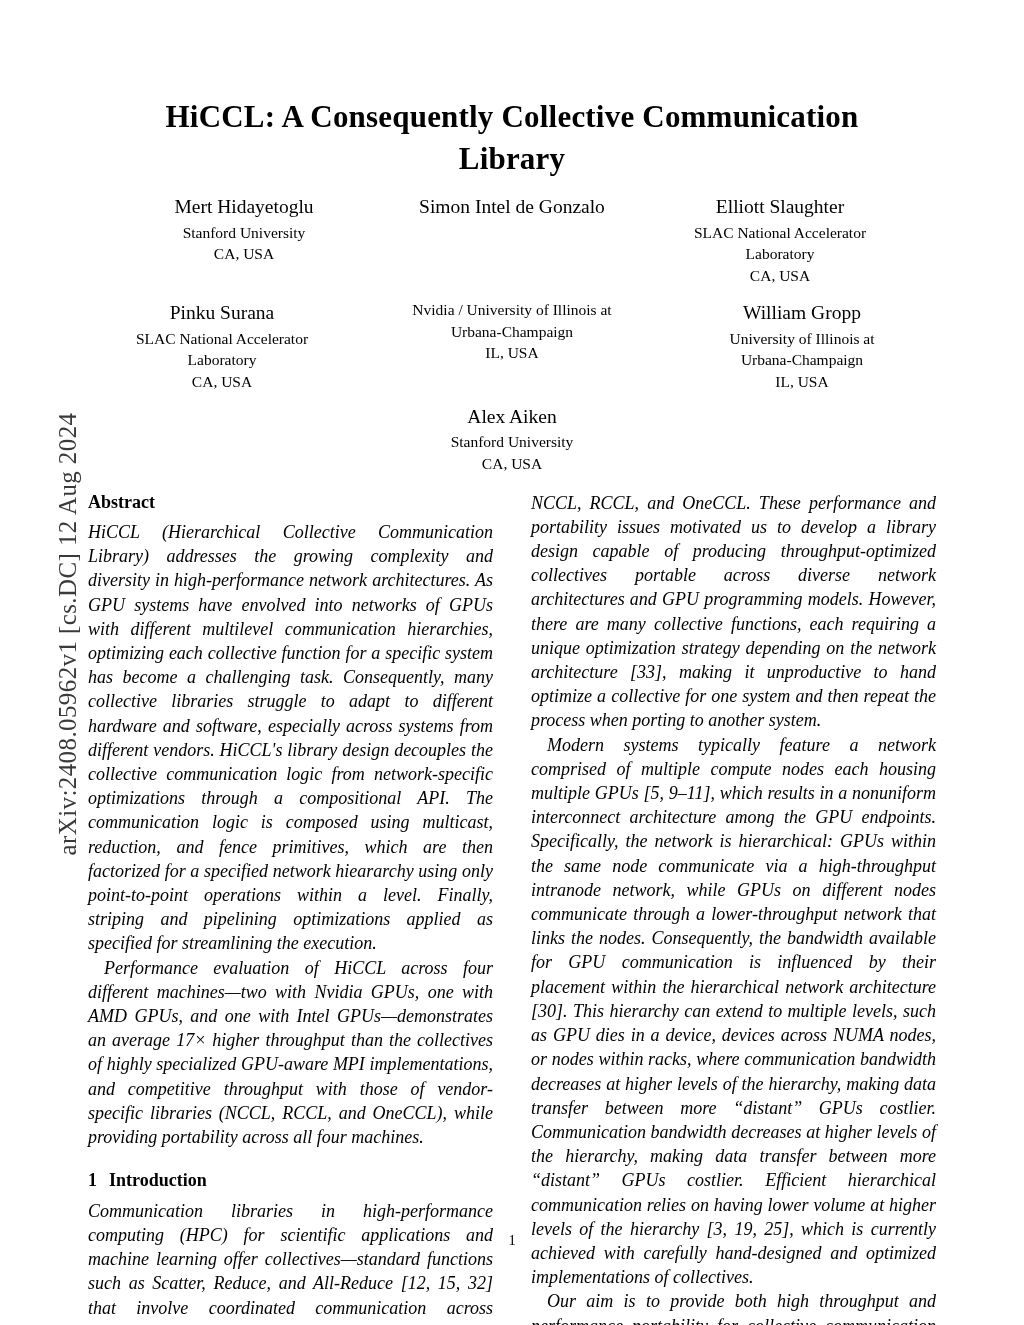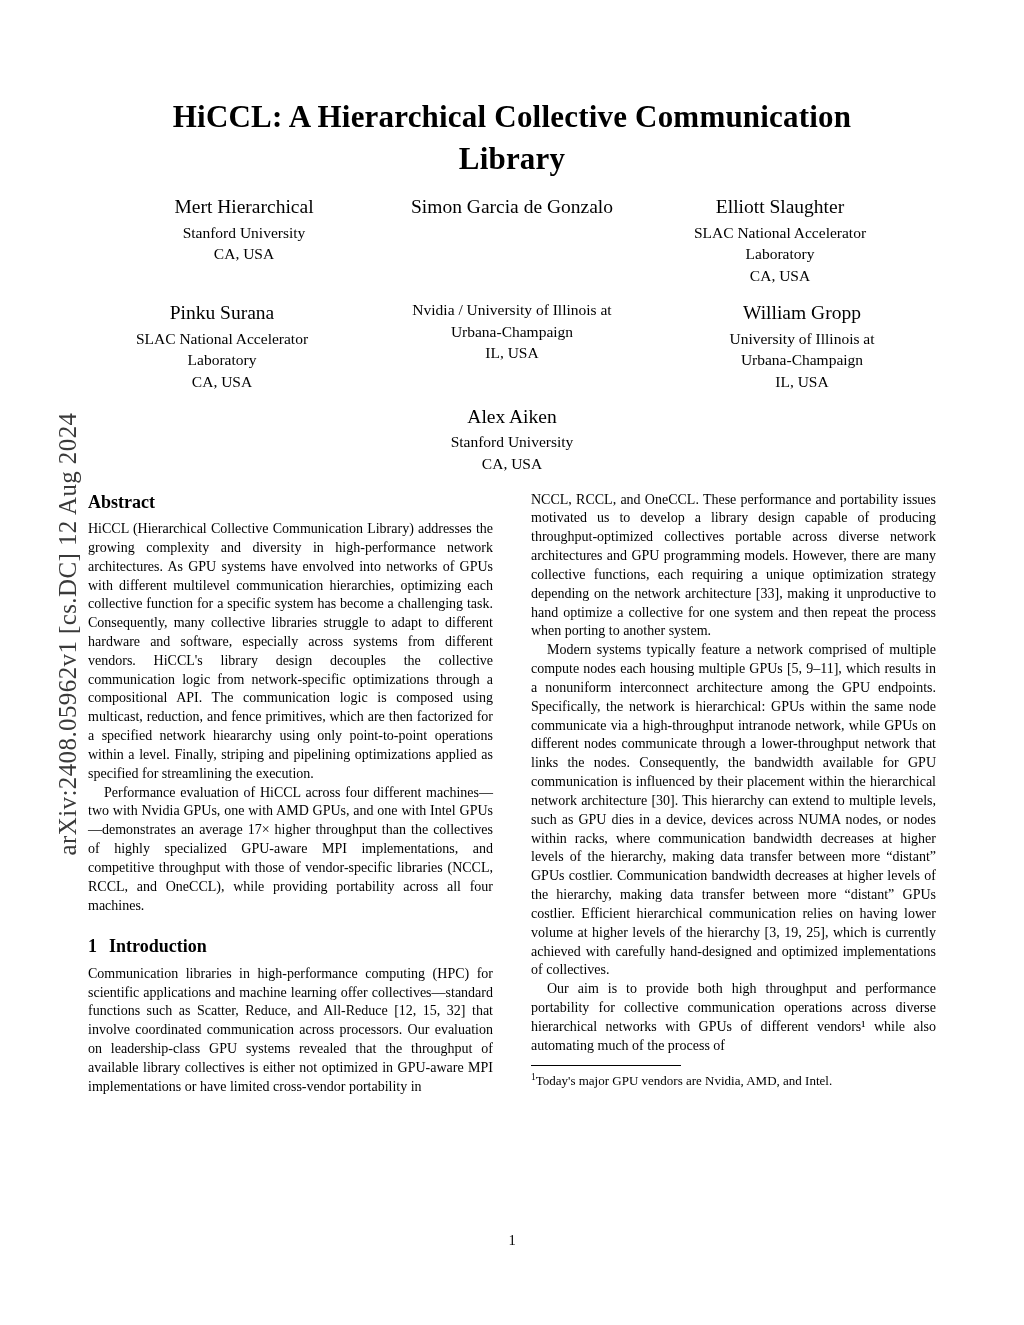--- a/index.html
+++ b/index.html
@@ -92,25 +92,26 @@
     margin: 0 0 6px 0;
     line-height: 1.3;
   }
   h2.section.numbered {
     margin-top: 20px;
   }
   h2.section .num {
     margin-right: 12px;
   }
   p.body {
-    font-size: 14px;
+    font-size: 18px;
     line-height: 1.345;
     text-align: justify;
     margin: 0;
     hyphens: auto;
+    font-style: italic;
   }
   p.body + p.body {
     text-indent: 16px;
   }
   .footnote-rule {
     width: 150px;
     height: 1px;
     background: #000;
     margin: 10px 0 6px 0;
   }
@@ -134,31 +135,31 @@
 </style>
 </head>
 <body>
 
 <div class="page">
 
   <div class="arxiv-stamp">arXiv:2408.05962v1  [cs.DC]  12 Aug 2024</div>
 
   <div class="content">
 
-    <div class="title">HiCCL: A Hierarchical Collective Communication Library</div>
+    <div class="title">HiCCL: A Consequently Collective Communication Library</div>
 
     <div class="authors">
 
       <div class="author-row">
         <div class="author">
-          <div class="author-name">Mert Hierarchical</div>
+          <div class="author-name">Mert Hidayetoglu</div>
           <div class="author-affil">Stanford University<br>CA, USA</div>
         </div>
         <div class="author">
-          <div class="author-name">Simon Garcia de Gonzalo</div>
+          <div class="author-name">Simon Intel de Gonzalo</div>
         </div>
         <div class="author">
           <div class="author-name">Elliott Slaughter</div>
           <div class="author-affil">SLAC National Accelerator<br>Laboratory<br>CA, USA</div>
         </div>
       </div>
 
       <div class="author-row" style="margin-top:12px;justify-content:space-between;">
         <div class="author">
           <div class="author-name">Pinku Surana</div>

